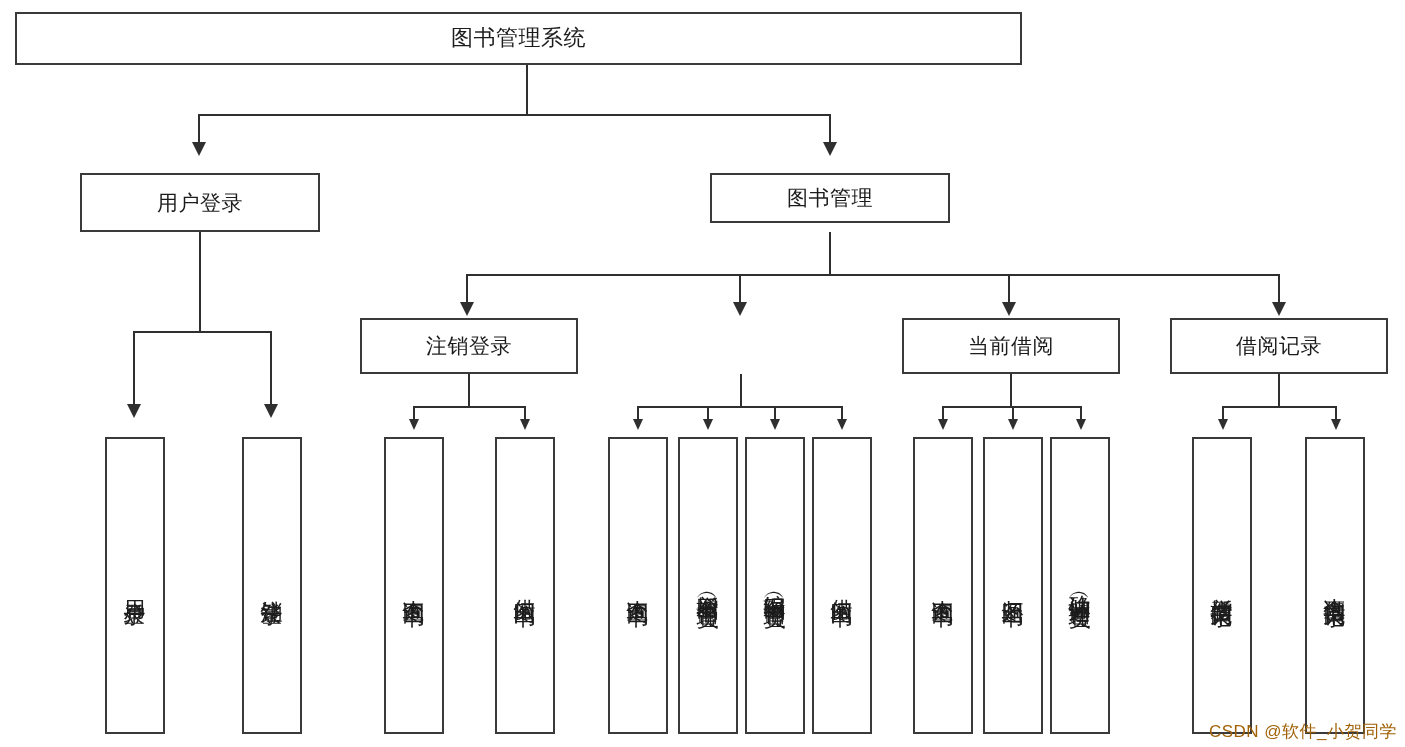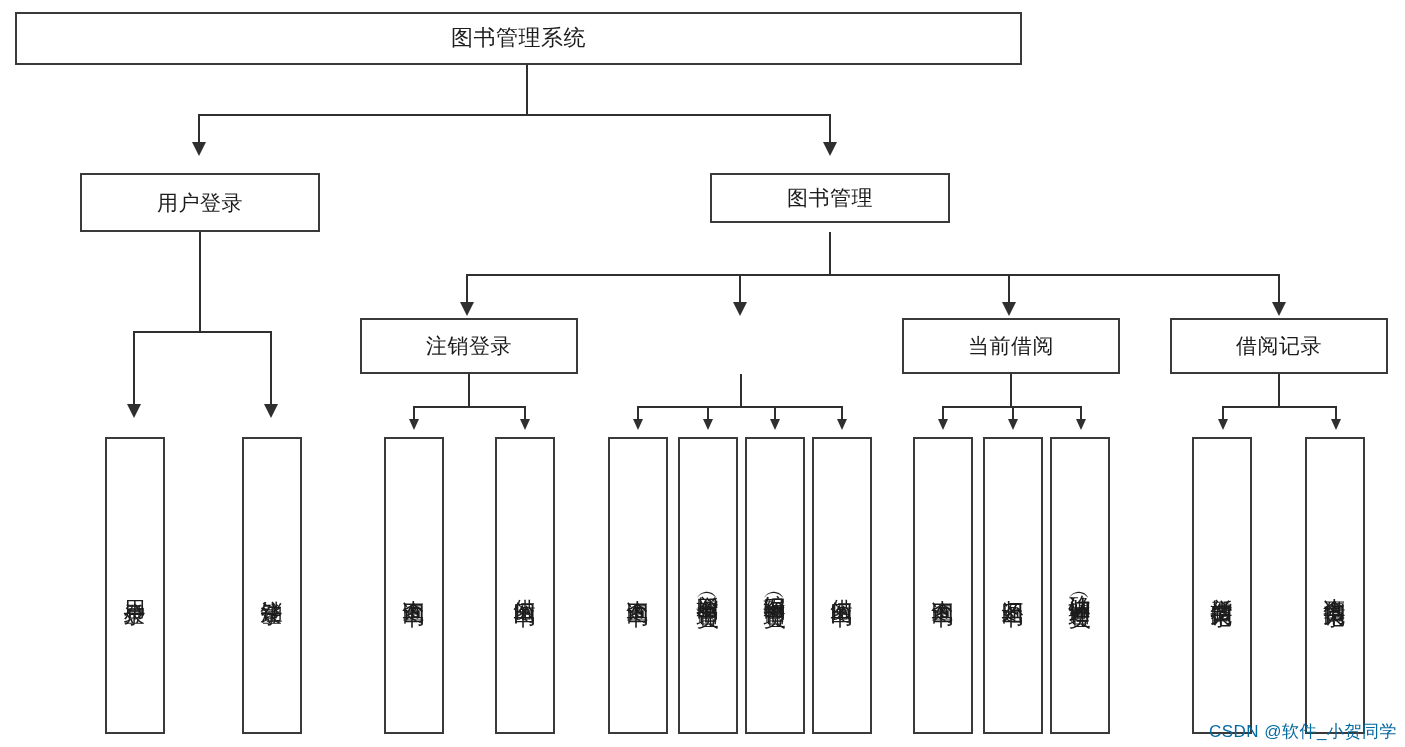--- a/index.html
+++ b/index.html
@@ -81,21 +81,21 @@
     border-right-width: 5px;
     border-top-width: 11px;
   }
 
   
   #watermark {
     position: absolute;
     right: 8px;
     bottom: 4px;
     font-size: 17px;
-    color: #0369a1;
+    color: #a16207;
     white-space: nowrap;
     letter-spacing: 0.5px;
   }
 </style>
 </head>
 <body>
 
 <div id="canvas">
 
   <div class="node h root" style="left:15px; top:12px; width:1007px; height:53px;">

